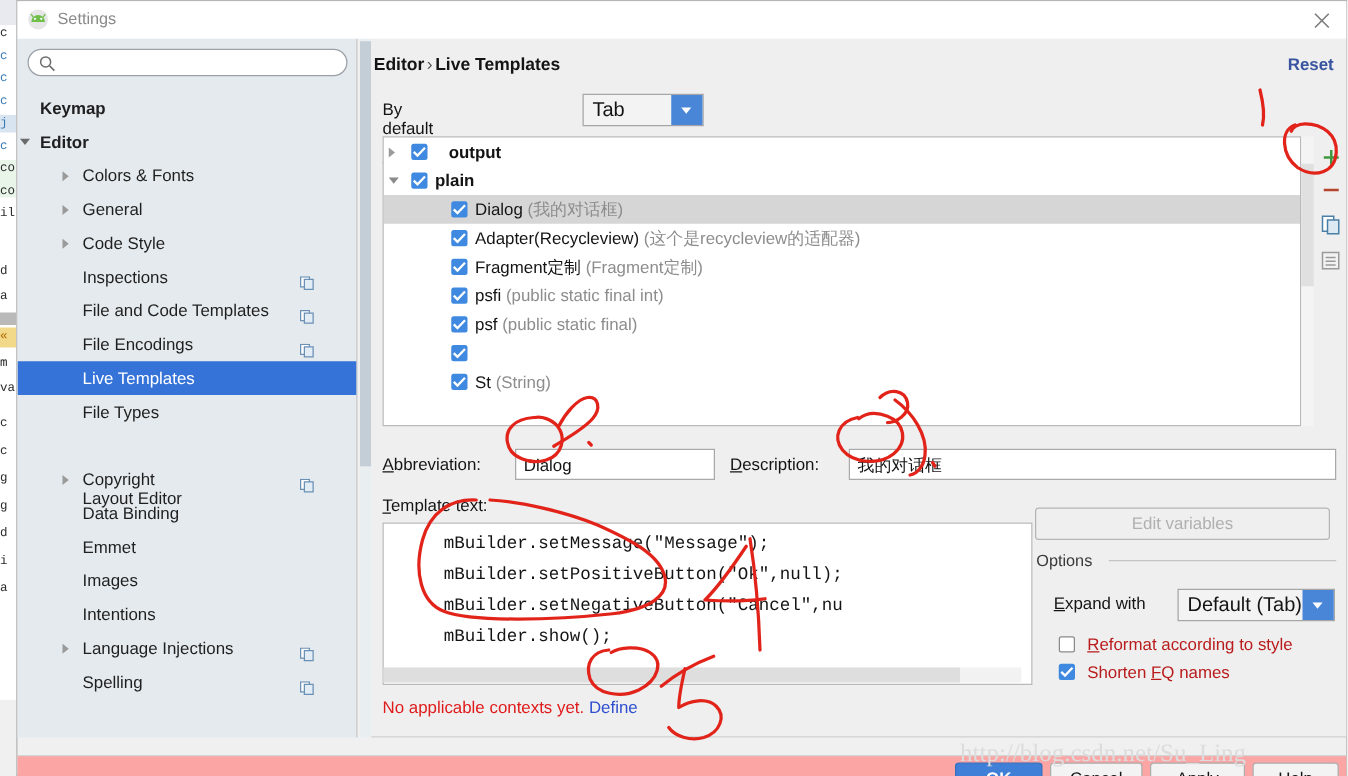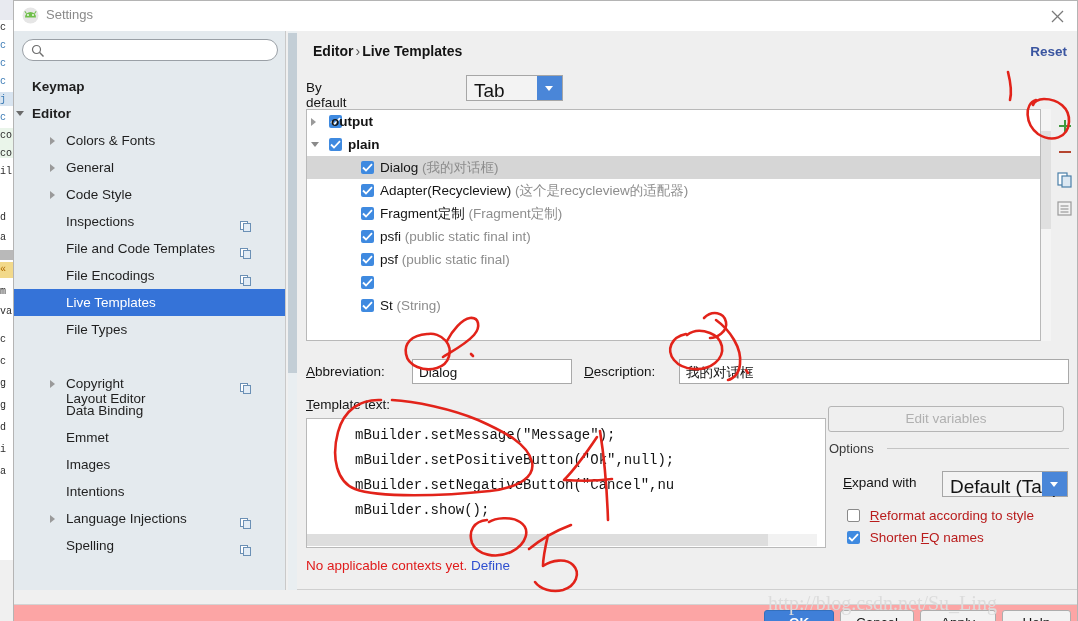--- a/index.html
+++ b/index.html
@@ -45,28 +45,28 @@
   .titem .arrow.right{border-left:5px solid #9a9a9a;border-top:4px solid transparent;border-bottom:4px solid transparent;}
   .titem .arrow.down{border-top:5px solid #6a6a6a;border-left:4px solid transparent;border-right:4px solid transparent;margin-top:1px;}
   .titem .lbl{position:absolute;}
   .titem .copyic{position:absolute;right:34px;top:7px;}
 
   .lp-scroll{position:absolute;left:274px;top:30px;width:9px;height:559px;background:#e9eef1;}
   .lp-thumb{position:absolute;left:274px;top:32px;width:9px;height:340px;background:#c3ced6;}
 
   
   .rightpane{position:absolute;left:283px;top:30px;width:780px;height:559px;background:#efefef;}
-  .breadcrumb{position:absolute;left:16px;top:12px;font-size:14px;font-weight:bold;color:#141414;}
+  .breadcrumb{position:absolute;left:2px;top:12px;font-size:14px;font-weight:bold;color:#141414;}
   .breadcrumb .sep{font-weight:normal;color:#555;padding:0 2px;}
   .reset{position:absolute;right:10px;top:13px;font-size:13.5px;font-weight:bold;color:#3a55a0;cursor:default;}
 
   .expandrow{position:absolute;left:9px;top:44px;height:26px;}
   .expandrow .lbl{position:absolute;left:0;top:5px;font-size:13.5px;color:#141414;}
   .combo{position:absolute;height:26px;border:1px solid #a6a6a6;background:#f3f3f3;box-sizing:border-box;}
-  .combo .val{position:absolute;left:7px;top:4px;font-size:19px;color:#141414;}
+  .combo .val{position:absolute;left:7px;top:4px;font-size:16px;color:#141414;}
   .combo .arrowbox{position:absolute;right:0;top:0;width:25px;height:24px;background:#4a86d8;}
   .combo .arrowbox i{position:absolute;left:8px;top:10px;width:0;height:0;
       border-top:5px solid #fff;border-left:4px solid transparent;border-right:4px solid transparent;}
 
   
   .tlist{position:absolute;left:9px;top:78px;width:735px;height:232px;background:#ffffff;
          border:1px solid #b9b9b9;box-sizing:border-box;overflow:hidden;}
   .trow{position:relative;height:23px;line-height:23px;font-size:13.5px;white-space:nowrap;cursor:default;}
   .trow.sel{background:#d6d6d6;}
   .trow .arrow{position:absolute;top:8px;width:0;height:0;}
@@ -305,21 +305,21 @@
       </div>
 
       <div class="tlist" id="template-tree">
           <div class="trow">
             <span class="arrow right" style="left: 4px;"></span>
             <span class="chk" style="left: 22px;">
               <svg width="11" height="9" viewBox="0 0 11 9">
                 <polyline points="1,4.5 4,7.5 10,1.2" fill="none" stroke="#fff" stroke-width="1.8"></polyline>
               </svg>
             </span>
-            <span class="name b" style="left: 24px;"><span>output</span></span>
+            <span class="name b" style="left: 52px;"><span>output</span></span>
           </div>
           <div class="trow">
             <span class="arrow down" style="left: 4px;"></span>
             <span class="chk" style="left: 22px;">
               <svg width="11" height="9" viewBox="0 0 11 9">
                 <polyline points="1,4.5 4,7.5 10,1.2" fill="none" stroke="#fff" stroke-width="1.8"></polyline>
               </svg>
             </span>
             <span class="name b" style="left: 41px;"><span>plain</span></span>
           </div>

